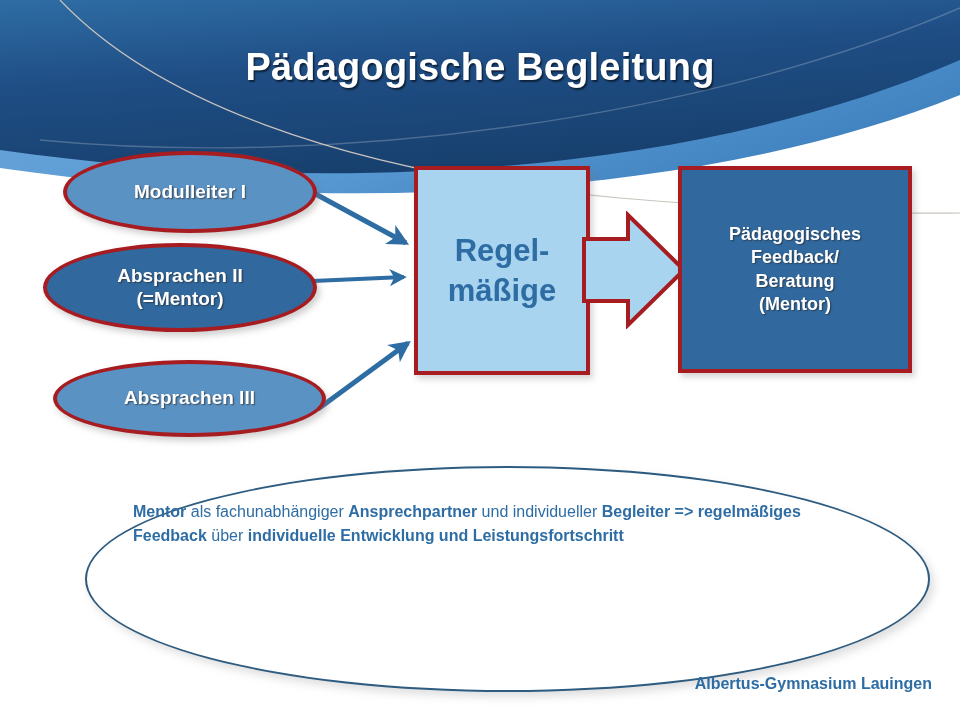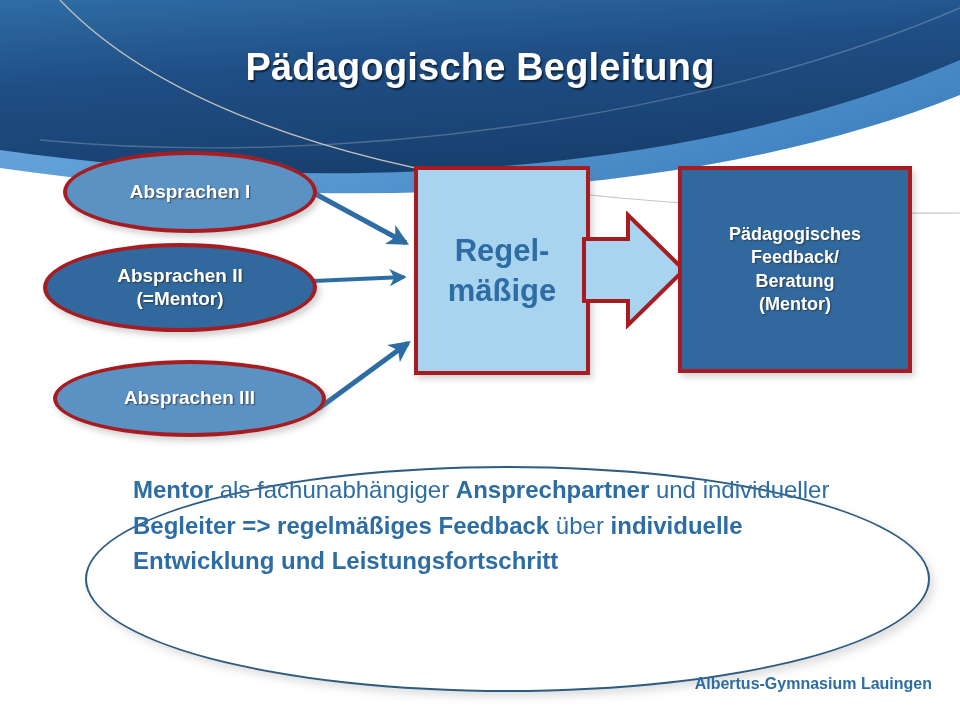--- a/index.html
+++ b/index.html
@@ -116,24 +116,24 @@
     width: 845px; height: 226px;
     border-radius: 50%;
     border: 2px solid #2E5C80;
     background: #ffffff;
     box-sizing: border-box;
     box-shadow: 4px 5px 8px rgba(150,150,150,0.3);
   }
   #oval-text {
     position: absolute;
     left: 133px;
-    top: 472px;
+    top: 500px;
     width: 730px;
     color: #2E6DA4;
-    font-size: 24px;
+    font-size: 16px;
     line-height: 1.48;
     text-align: left;
   }
   #oval-text b { font-weight: bold; }
 
   
   #footer {
     position: absolute;
     right: 28px;
     top: 675px;
@@ -179,21 +179,21 @@
       <marker id="ah" markerWidth="5" markerHeight="5" refX="3.6" refY="2.5" orient="auto" markerUnits="strokeWidth">
         <path d="M 0 0.35 L 4.3 2.5 L 0 4.65 L 1.15 2.5 Z" fill="#2E6DA4"></path>
       </marker>
     </defs>
     <line x1="310" y1="191" x2="406" y2="243" stroke="#2E6DA4" stroke-width="5" marker-end="url(#ah)"></line>
     <line x1="313" y1="281" x2="404" y2="277" stroke="#2E6DA4" stroke-width="4" marker-end="url(#ah)"></line>
     <line x1="318" y1="409" x2="408" y2="343" stroke="#2E6DA4" stroke-width="5" marker-end="url(#ah)"></line>
   </svg>
 
   <div class="ell" id="ell-1">
-    <span>Absprachen I</span>
+    <span>Modulleiter I</span>
   </div>
 
   <div class="ell" id="ell-2">
     <span>
       <span>Absprachen II</span><br>
       <span>(=Mentor)</span>
     </span>
   </div>
 
   <div class="ell" id="ell-3">

